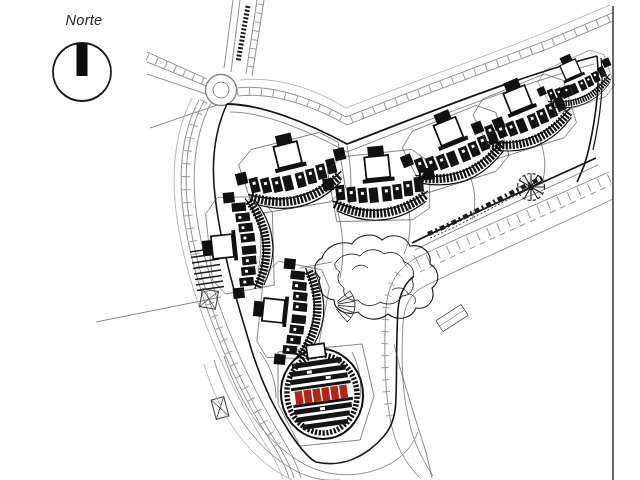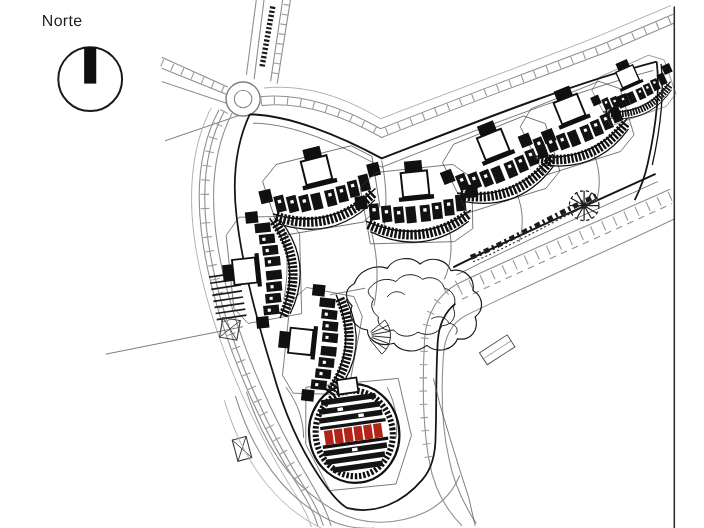--- a/index.html
+++ b/index.html
@@ -1,18 +1,18 @@
 <!DOCTYPE html>
 <html><head>
 <meta charset="utf-8">
 <style>
   html,body{margin:0;padding:0;background:#ffffff;}
   .stage{position:relative;width:640px;height:480px;background:#ffffff;overflow:hidden;
          font-family:"Liberation Sans", sans-serif;}
-  .compass{position:absolute;left:38px;top:12px;width:92px;}
+  .compass{position:absolute;left:38px;top:12px;width:92px;text-align:center;font-style:italic;}
   .compass-label{font-size:14.5px;color:#1f1f1f;letter-spacing:0.3px;margin-bottom:2px;}
   svg{display:block;}
   .drawing{position:absolute;left:0;top:0;}
   .road{stroke:#8f8f8f;fill:none;stroke-width:1;}
   .road-light{stroke:#b0b0b0;fill:none;stroke-width:0.9;}
   .ticks{stroke:#9a9a9a;fill:none;}
   .ink{stroke:#161616;fill:none;}
   .thin{stroke:#555555;fill:none;stroke-width:0.7;}
   .veg{stroke:#1c1c1c;fill:none;}
 </style>

